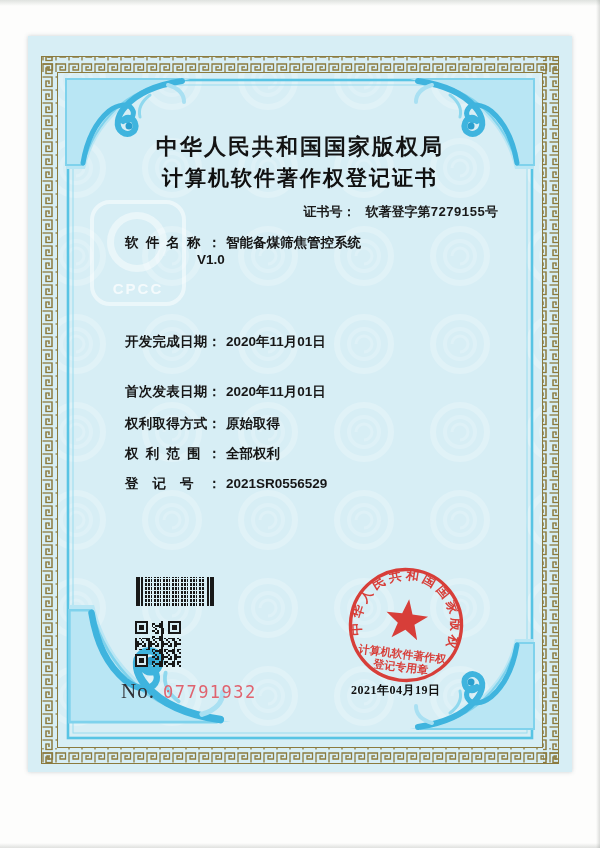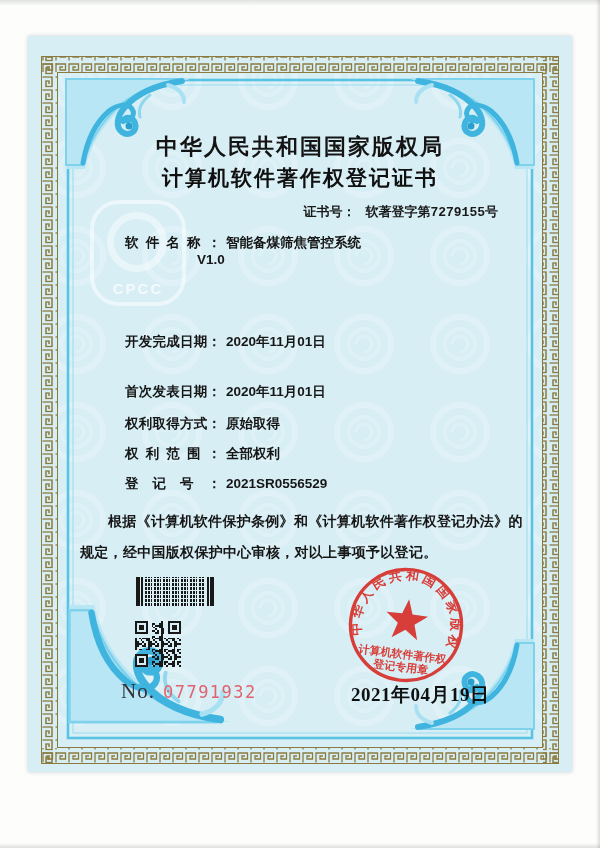--- a/index.html
+++ b/index.html
@@ -15,21 +15,21 @@
     background:linear-gradient(rgba(0,0,0,0),rgba(120,125,120,.22));}
 
   .paper{
     position:absolute;left:28px;top:36px;width:544px;height:736px;
     background:#d7eef5;box-shadow:0 0 4px rgba(60,80,90,.25);
   }
   .frame-svg{position:absolute;left:0;top:0;width:544px;height:736px;display:block;}
 
   
   .cpcc{position:absolute;left:62px;top:164px;width:88px;height:98px;
-    border:4px solid rgba(255,255,255,.5);border-radius:29px;}
+    border:4px solid rgba(255,255,255,.5);border-radius:20px;}
   .cpcc::before{content:"";position:absolute;left:13px;top:8px;width:46px;height:46px;
     border:7px solid rgba(255,255,255,.45);border-radius:50%;}
   .cpcc-text{position:absolute;left:0;right:0;bottom:5px;text-align:center;
     color:rgba(255,255,255,.72);font-weight:bold;font-size:15px;letter-spacing:2px;}
 
   .issuer{position:absolute;left:0;top:96px;width:100%;text-align:center;
     font-size:22px;font-weight:bold;letter-spacing:2px;color:#141414;
     font-family:"Liberation Serif","DejaVu Serif",serif;}
   .cert-title{position:absolute;left:0;top:128px;width:100%;text-align:center;
     font-size:21px;font-weight:bold;letter-spacing:2px;color:#101010;
@@ -63,21 +63,21 @@
   .no-line{position:absolute;left:93px;top:643px;white-space:nowrap;}
   .no-label{font-family:"Liberation Serif","DejaVu Serif",serif;font-size:21px;
     color:#303035;letter-spacing:1px;margin-top:47px;}
   .no-value{font-family:"DejaVu Sans Mono","Liberation Mono",monospace;font-size:17px;
     color:#e0636f;letter-spacing:1.5px;margin-left:8px;}
 
   .seal{position:absolute;left:316px;top:527px;width:124px;height:124px;
     transform:rotate(7deg);opacity:.94;}
   .seal svg{display:block;width:124px;height:124px;}
 
-  .issue-date{position:absolute;left:323px;top:646px;font-size:19px;font-weight:bold;
+  .issue-date{position:absolute;left:323px;top:646px;font-size:12px;font-weight:bold;
     color:#101010;letter-spacing:.5px;font-family:"Liberation Serif","DejaVu Serif",serif;text-align:center;}
 </style>
 </head>
 <body>
 
 <div class="scan-edge-top"></div>
 <div class="scan-edge-right"></div>
 <div class="scan-edge-bottom"></div>
 
 <div class="paper">
@@ -149,21 +149,20 @@
   <div class="row" style="top:409px">
     <span class="lbl">权利范围：</span><span class="val">全部权利</span>
   </div>
   <div class="row" style="top:379px">
     <span class="lbl">权利取得方式：</span><span class="val">原始取得</span>
   </div>
   <div class="row" style="top:439px">
     <span class="lbl">登记号：</span><span class="val">2021SR0556529</span>
   </div>
 
-  <div class="statement">根据《计算机软件保护条例》和《计算机软件著作权登记办法》的规定，经中国版权保护中心审核，对以上事项予以登记。</div>
 
   <div class="barcode"></div>
   <div class="qr">
     <svg viewBox="0 0 25 25" xmlns="http://www.w3.org/2000/svg" shape-rendering="crispEdges">
       <g fill="#181818">
         <rect x="0" y="0" width="7" height="7"></rect>
           <rect x="18" y="0" width="7" height="7"></rect>
           <rect x="0" y="18" width="7" height="7"></rect>
       </g>
       <g fill="#d7eef5">

